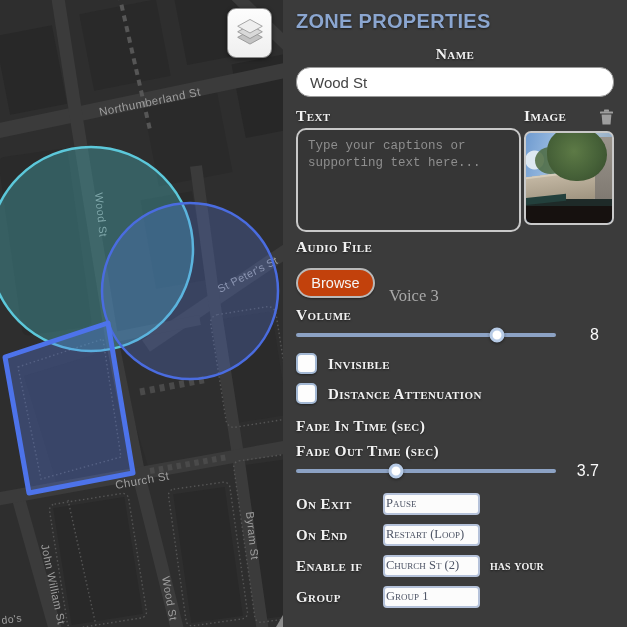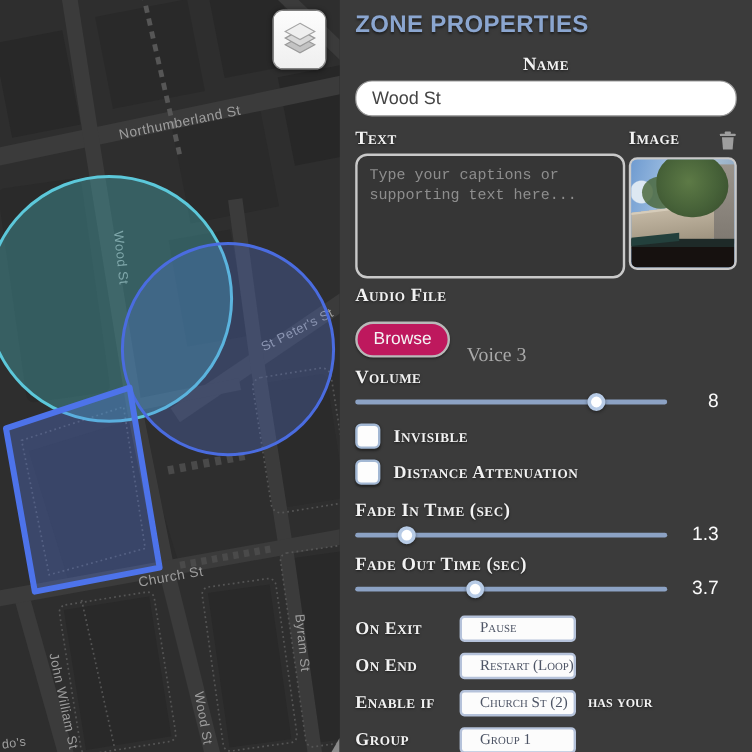--- a/index.html
+++ b/index.html
@@ -49,42 +49,42 @@
   .t-store { position:absolute; left:0; bottom:0; width:100%; height:27%;
     background:linear-gradient(180deg,#1e2a28 0 30%,#16110f 30%); }
   .t-awning { position:absolute; left:0; bottom:22%; width:46%; height:8%;
     background:#23403c; transform:skewY(-6deg); }
   .t-tree { position:absolute; left:24%; top:-7%; width:70%; height:60%; border-radius:46% 54% 50% 50%;
     background:radial-gradient(circle at 45% 45%, #5d7a46 0%, #466138 55%, #35492b 100%); }
   .t-tree2 { position:absolute; left:10%; top:16%; width:36%; height:30%; border-radius:50%;
     background:#4c6a3e; opacity:.85; }
 
   .audio-row { display:flex; align-items:center; margin-top:4px; }
-  .browse-btn { width:79px; height:30px; border-radius:15px; border:2px solid #b9b9b9; background:#be185d;
+  .browse-btn { width:79px; height:30px; border-radius:15px; border:2px solid #b9b9b9; background:#c2410c;
     color:#f5f5f5; font-family:"Liberation Sans",sans-serif; font-size:14.5px; cursor:pointer;
     box-shadow:0 1px 2px rgba(0,0,0,.4); }
   .voice { margin-left:14px; font-family:"Liberation Serif",serif; font-size:16.5px; color:#a9a9a9;margin-top:26px; }
 
   .slider-row { display:flex; align-items:center; height:18px; margin-top:2px; }
   .track { position:relative; width:260px; height:4px; background:#8ca2c4; border-radius:2px; cursor:pointer; }
   .thumb-dot { position:absolute; top:50%; width:15px; height:15px; background:#fff;
     border:3px solid #b7cbe6; border-radius:50%; transform:translate(-50%,-50%);
     box-shadow:0 1px 3px rgba(0,0,0,.45); cursor:grab; }
   .slider-value { flex:1; text-align:right; color:#fafafa; font-size:16px; padding-right:15px; }
 
   .check-row { display:flex; align-items:center; height:21px; margin-top:9px; }
   .checkbox { width:21px; height:21px; border-radius:5px; background:#fdfdfd;
     border:2px solid #a3b8d4; cursor:pointer; box-shadow:0 1px 2px rgba(0,0,0,.4); }
   .check-label { margin-left:11px; font-size:15px; }
 
   .bottom-rows { margin-top:8px; }
   .b-row { display:flex; align-items:center; height:31px; }
   .b-label { width:87px; font-size:15px; }
   .b-field { width:97px; height:22px; border:2px solid #b5c2da; border-radius:4px; background:#fcfcfc;
-    display:flex; align-items:center; padding:0 15px; font-family:"Liberation Serif",serif;
+    display:flex; align-items:center; padding:0 1px; font-family:"Liberation Serif",serif;
     font-variant:small-caps; font-size:12.5px; color:#4d5465; cursor:pointer; white-space:nowrap; overflow:hidden; }
   .b-suffix { margin-left:10px; font-family:"Liberation Serif",serif; font-variant:small-caps;
     font-weight:bold; font-size:14.5px; color:#f2f2f2; text-shadow:0 1px 2px rgba(0,0,0,.55); }
 </style>
 </head>
 <body>
 
 <div class="map">
   <svg width="283" height="627" viewBox="0 0 283 627">
     <rect width="283" height="627" fill="#2e2e2e"></rect>
@@ -201,26 +201,20 @@
   <div class="check-row">
     <div class="checkbox"></div>
     <span class="field-label check-label">Invisible</span>
   </div>
   <div class="check-row">
     <div class="checkbox"></div>
     <span class="field-label check-label">Distance Attenuation</span>
   </div>
 
   <span class="field-label mt13">Fade In Time (sec)</span>
-  <div class="slider-row">
-    <div class="track">
-      <div class="thumb-dot" style="left: 16.5%;"></div>
-    </div>
-    <span class="slider-value">1.3</span>
-  </div>
 
   <span class="field-label mt7">Fade Out Time (sec)</span>
   <div class="slider-row">
     <div class="track">
       <div class="thumb-dot" style="left: 38.5%;"></div>
     </div>
     <span class="slider-value">3.7</span>
   </div>
 
   <div class="bottom-rows">

